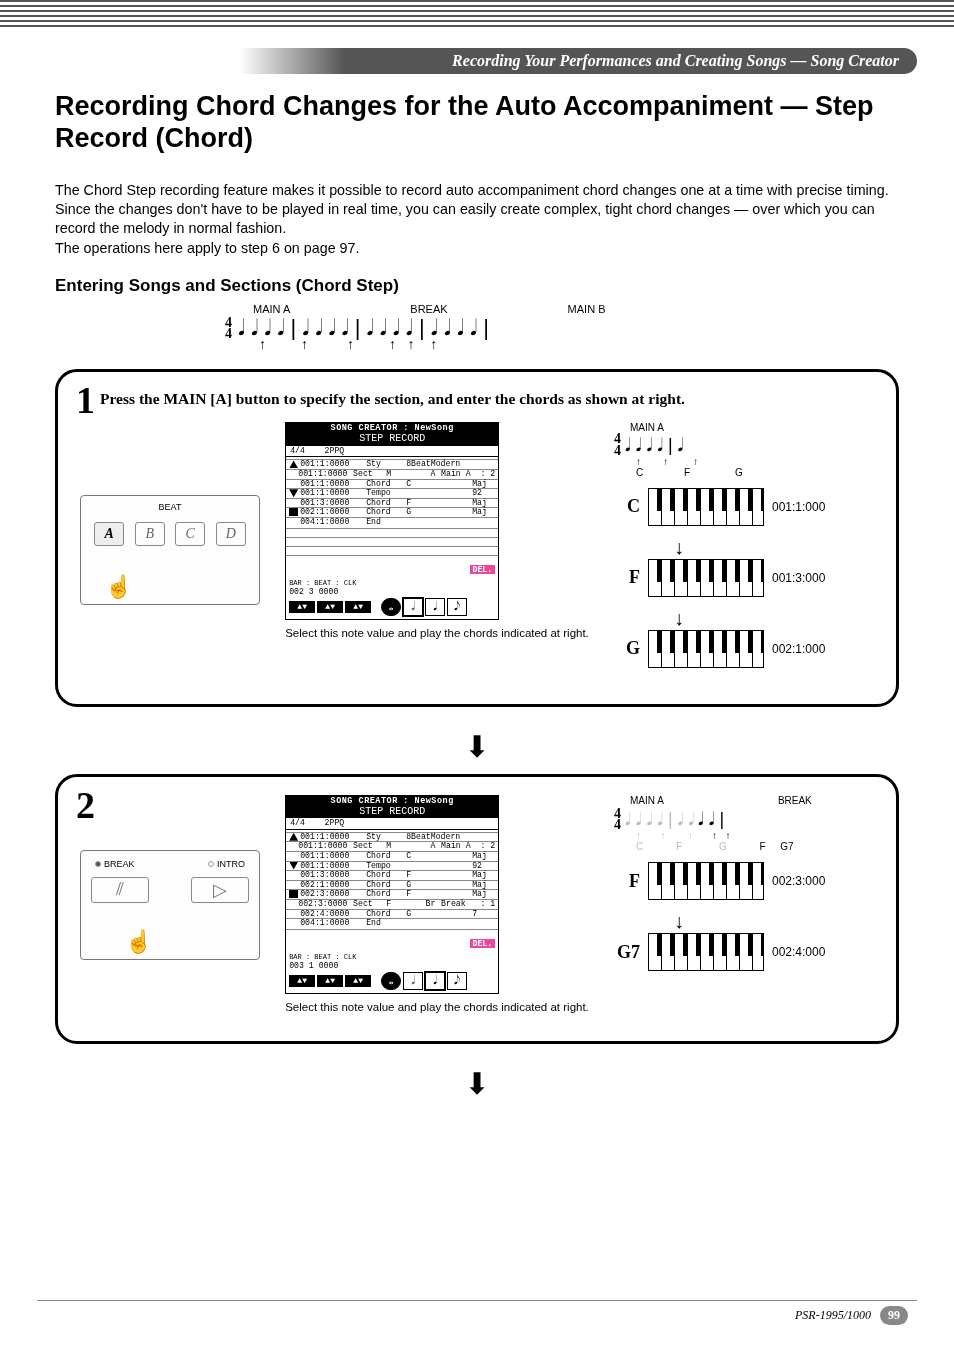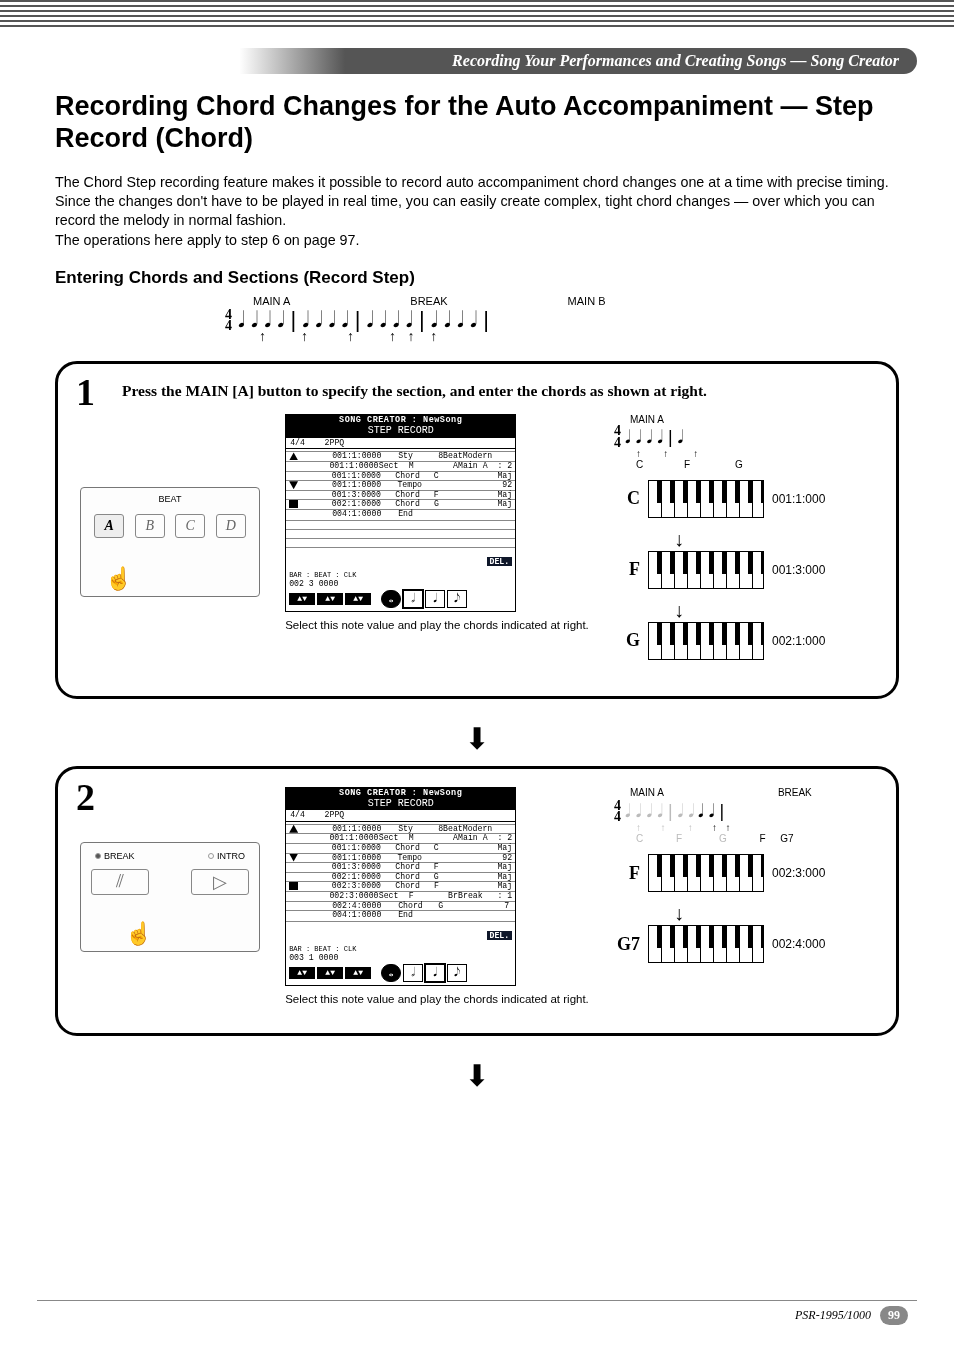--- a/index.html
+++ b/index.html
@@ -11,75 +11,75 @@
 
   .header-bar { position: absolute; top: 48px; left: 37px; right: 37px; height: 26px;
     background: linear-gradient(to right, #fff 0%, #fff 23%, #555 35%, #555 100%);
     border-radius: 13px; display: flex; align-items: center; justify-content: flex-end;
     padding-right: 18px; color: #fff; font-style: italic; font-weight: 700; font-size: 16px;
     font-family: Georgia, "Times New Roman", serif; }
 
   .content { position: absolute; top: 90px; left: 55px; right: 55px; }
 
   .h1 { font-family: "Helvetica Neue", Arial, sans-serif; font-weight: 700; font-size: 27px;
-    line-height: 1.2; margin-bottom: 18px; }
+    line-height: 1.2; margin-bottom: 26px; }
 
   .intro { font-family: "Helvetica Neue", Arial, sans-serif; font-size: 14.3px; line-height: 1.35; margin-bottom: 18px; }
 
   .h2 { font-family: "Helvetica Neue", Arial, sans-serif; font-weight: 700; font-size: 17px; margin: 10px 0 8px; }
 
   .para { font-family: "Helvetica Neue", Arial, sans-serif; font-size: 14px; margin-bottom: 12px; }
 
   .notation-row { margin: 6px 0 18px 170px; font-size: 11px; line-height: 1; }
   .nlabels-top { display: flex; gap: 120px; margin-bottom: 2px; }
   .nlabels-top span:first-child { margin-left: 28px; }
   .timesig { font-family: Georgia, serif; font-weight: 700; display: inline-block; line-height: .8; font-size: 14px; text-align: center; vertical-align: middle; }
   .beatline { display: flex; align-items: center; gap: 6px; }
   .note { font-size: 22px; line-height: 1; }
   .tick { font-size: 14px; }
   .nlabels-bot { margin-top: 2px; margin-left: 36px; letter-spacing: 31px; }
 
   .step-box { border: 3px solid #000; border-radius: 22px; padding: 18px 22px 26px; margin-bottom: 22px; position: relative; }
   .stepnum { font-family: Georgia, "Times New Roman", serif; font-weight: 700; font-size: 38px; position: absolute; top: 6px; left: 18px; }
-  .step-instr { font-family: Georgia, "Times New Roman", serif; font-weight: 700; font-size: 15.5px; margin-left: 42px; margin-bottom: 14px; }
+  .step-instr { font-family: Georgia, "Times New Roman", serif; font-weight: 700; font-size: 15.5px; margin-left: 20px; margin-bottom: 14px; }
 
   .step-body { display: flex; gap: 14px; align-items: flex-start; justify-content: space-between; }
 
   .panel-draw { width: 180px; height: 110px; border: 1px solid #777; border-radius: 4px; background: #fdfdfd; position: relative; font-size: 9px; }
   .panel-draw .plegend { position: absolute; top: 6px; left: 50%; transform: translateX(-50%); }
   .panel-draw .btns { position: absolute; top: 26px; left: 0; right: 0; display: flex; justify-content: space-around; padding: 0 8px; }
   .panel-draw .btns .sq { width: 30px; height: 24px; border: 1px solid #888; border-radius: 3px; display: flex; align-items: center; justify-content: center; font-family: Georgia, serif; font-style: italic; font-size: 14px; color: #666; }
   .panel-draw .btns .sq.active { color: #000; font-weight: 700; background: #eee; }
   .panel-draw .hand { position: absolute; bottom: 4px; left: 24px; font-size: 22px; }
 
   .panel-draw2 { width: 180px; height: 110px; border: 1px solid #777; border-radius: 4px; background: #fdfdfd; position: relative; font-size: 9px; }
   .panel-draw2 .top { position: absolute; top: 8px; left: 14px; right: 14px; display: flex; justify-content: space-between; }
   .panel-draw2 .below { position: absolute; top: 26px; left: 10px; right: 10px; display: flex; justify-content: space-between; }
   .panel-draw2 .below .rb { width: 58px; height: 26px; border: 1px solid #888; border-radius: 3px; display: flex; align-items: center; justify-content: center; font-size: 18px; color: #777; }
   .panel-draw2 .hand { position: absolute; bottom: 4px; left: 44px; font-size: 22px; }
   .panel-draw2 .led { width: 6px; height: 6px; border-radius: 50%; border: 1px solid #999; display: inline-block; margin-right: 3px; vertical-align: middle; }
   .panel-draw2 .led.on { background: #555; }
 
-  .lcd { width: 231px; border: 1px solid #000; background: #fff; font-family: "Courier New", monospace; font-size: 8.2px; line-height: 1.05; }
+  .lcd { width: 214px; border: 1px solid #000; background: #fff; font-family: "Courier New", monospace; font-size: 8.2px; line-height: 1.05; }
   .lcd .title { background: #000; color: #fff; text-align: center; padding: 1px 0; font-weight: 700; letter-spacing: .5px; font-size: 8.5px; }
   .lcd .subtitle { background: #000; color: #fff; text-align: center; font-size: 10px; padding: 0 0 1px; }
   .lcd .hdr { display: flex; padding: 1px 4px; border-bottom: 1px solid #000; }
   .lcd .rows { padding: 2px 0 1px; }
   .lcd .row { display: flex; padding: 0 3px; border-top: 1px solid #888; }
   .lcd .row span { white-space: pre; }
-  .lcd .c-time { width: 66px; margin-left: 32px; }
+  .lcd .c-time { width: 66px; }
   .lcd .c-type { width: 40px; }
   .lcd .c-v1 { width: 66px; }
   .lcd .c-v2 { flex: 1; }
   .lcd .row .cursor { display: inline-block; width: 9px; height: 8px; background: #000; margin-right: 2px; vertical-align: middle; }
   .lcd .row .caretup,.lcd .row .caretdn { display: inline-block; width: 9px; height: 8px; background:#000; margin-right:2px; vertical-align: middle; clip-path: polygon(50% 0,100% 100%,0 100%); }
   .lcd .row .caretdn { clip-path: polygon(0 0,100% 0,50% 100%); }
   .lcd .empty { height: 9px; border-top: 1px solid #888; }
   .lcd .del { text-align: right; padding: 2px 3px; }
-  .lcd .del span { background: #0f172a; color: #fff; padding: 0 3px; font-weight: 700; }
+  .lcd .del span { background: #ec4899; color: #fff; padding: 0 3px; font-weight: 700; }
   .lcd .barline { padding: 4px 3px 2px; }
   .lcd .barline .lbl { font-size: 7px; }
   .lcd .controls { display: flex; gap: 2px; padding: 0 3px 3px; align-items: center; }
   .lcd .spin { width: 26px; height: 12px; background: #000; color: #fff; display: flex; align-items: center; justify-content: center; font-size: 8px; }
   .lcd .nv { width: 20px; height: 18px; border: 1px solid #000; display: flex; align-items: center; justify-content: center; font-size: 12px; }
   .lcd .nv.sel { outline: 1px solid #000; }
   .lcd .nv.first { background: #000; color: #fff; border-radius: 9px; }
   .lcd-caption { font-size: 11.5px; text-align: center; margin-top: 6px; line-height: 1.25; }
 
   .chord-col { width: 260px; }
@@ -108,21 +108,21 @@
   <span>Recording Your Performances and Creating Songs — Song Creator</span>
 </div>
 
 <div class="content">
 
   <h1 class="h1">Recording Chord Changes for the Auto Accompaniment — Step Record (Chord)</h1>
 
   <p class="intro" style="white-space: pre-line;">The Chord Step recording feature makes it possible to record auto accompaniment chord changes one at a time with precise timing. Since the changes don't have to be played in real time, you can easily create complex, tight chord changes — over which you can record the melody in normal fashion.
 The operations here apply to step 6 on page 97.</p>
 
-  <h2 class="h2">Entering Chords and Sections (Record Step)</h2>
+  <h2 class="h2">Entering Songs and Sections (Chord Step)</h2>
 
 
   <div class="notation-row">
     <div class="nlabels-top">
       <span>MAIN A</span>
       <span>BREAK</span>
       <span>MAIN B</span>
     </div>
     <div class="beatline">
       <span class="timesig">

